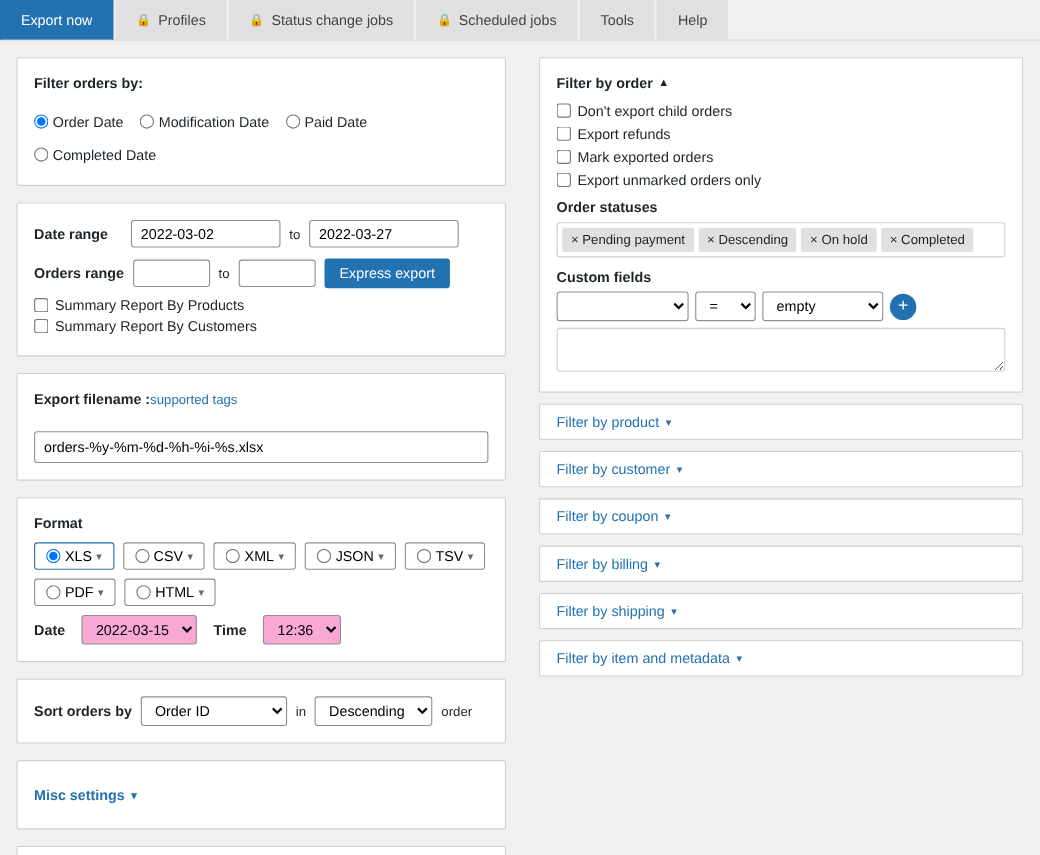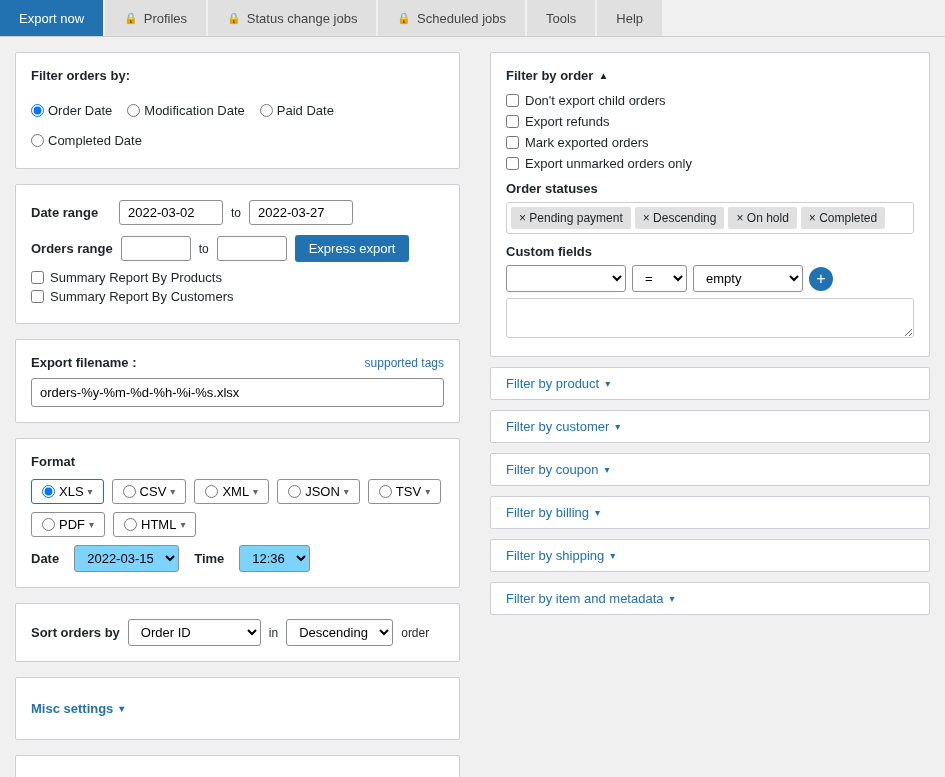--- a/index.html
+++ b/index.html
@@ -17,41 +17,41 @@
     
     .section-box { background: #fff; border: 1px solid #ccd0d4; padding: 15px; border-radius: 2px; }
     
     .section-title { font-weight: 600; margin-bottom: 20px; font-size: 13px; }
     
     .filter-orders-row { display: flex; align-items: center; gap: 15px; flex-wrap: wrap; margin-bottom: 5px; }
     .radio-label { display: flex; align-items: center; gap: 4px; cursor: pointer; font-size: 13px; }
     
     .date-range-row { display: flex; align-items: center; gap: 8px; margin-bottom: 10px; }
     .date-range-label { font-weight: 600; min-width: 80px; }
-    .date-input { border: 1px solid #8c8f94; padding: 4px 8px; border-radius: 3px; font-size: 13px; width: 104px; }
+    .date-input { border: 1px solid #8c8f94; padding: 4px 8px; border-radius: 3px; font-size: 13px; width: 136px; }
     
     .orders-range-row { display: flex; align-items: center; gap: 8px; margin-bottom: 8px; }
     .orders-range-label { font-weight: 600; min-width: 80px; }
     .orders-input { border: 1px solid #8c8f94; padding: 4px 8px; border-radius: 3px; font-size: 13px; width: 70px; }
     .express-btn { background: #2271b1; color: #fff; border: none; padding: 6px 14px; border-radius: 3px; cursor: pointer; font-size: 13px; }
     
     .checkbox-label { display: flex; align-items: center; gap: 6px; font-size: 13px; cursor: pointer; margin-bottom: 4px; }
-    .filename-header { display: flex; justify-content: space-between; align-items: center; margin-bottom: 8px; }
+    .filename-header { display: flex; align-items: center; margin-bottom: 22px; }
     .filename-label { font-weight: 600; }
     .supported-tags-link { color: #2271b1; text-decoration: none; font-size: 12px; }
     .filename-input { width: 100%; border: 1px solid #8c8f94; padding: 6px 8px; border-radius: 3px; font-size: 13px; }
     .format-title { font-weight: 600; margin-bottom: 10px; }
     .format-row { display: flex; gap: 8px; flex-wrap: wrap; margin-bottom: 8px; }
     .format-btn { display: flex; align-items: center; gap: 4px; border: 1px solid #8c8f94; padding: 4px 10px; border-radius: 3px; cursor: pointer; background: #fff; font-size: 13px; }
     .format-btn.active { border-color: #2271b1; }
     .format-dropdown-arrow { font-size: 10px; color: #666; }
     
     .datetime-row { display: flex; align-items: center; gap: 15px; margin-top: 5px; }
     .datetime-label { font-weight: 600; }
-    .datetime-select { border: 1px solid #8c8f94; padding: 4px 8px; border-radius: 3px; font-size: 13px; background: #7dd3fc; cursor: pointer; appearance: auto; }
+    .datetime-select { border: 1px solid #8c8f94; padding: 4px 8px; border-radius: 3px; font-size: 13px; background: #f9a8d4; cursor: pointer; appearance: auto; }
     
     .sort-row { display: flex; align-items: center; gap: 8px; }
     .sort-label { font-weight: 600; }
     .sort-select { border: 1px solid #8c8f94; padding: 4px 8px; border-radius: 3px; font-size: 13px; background: #fff; cursor: pointer; appearance: auto; }
     
     .collapsible-header { display: flex; align-items: center; gap: 6px; cursor: pointer; font-weight: 600; font-size: 13px; padding: 8px 0; color: #2271b1; }
     .collapsible-arrow { font-size: 10px; }
     
     .filter-order-section { background: #fff; border: 1px solid #ccd0d4; padding: 15px; border-radius: 2px; }
     .filter-order-header { display: flex; align-items: center; gap: 5px; font-weight: 600; margin-bottom: 10px; cursor: pointer; }

